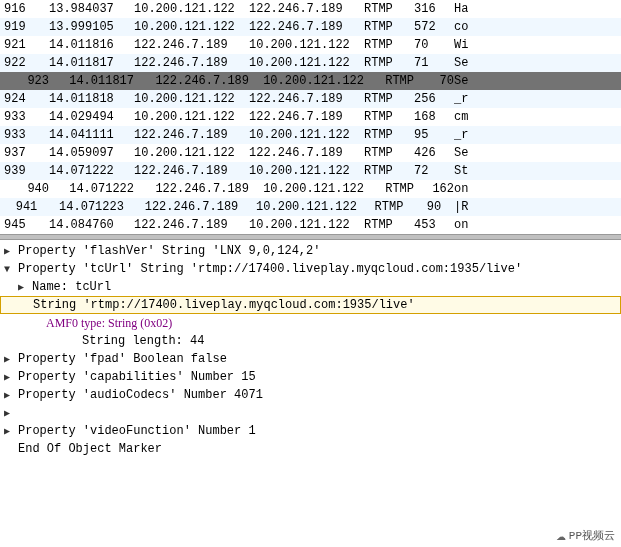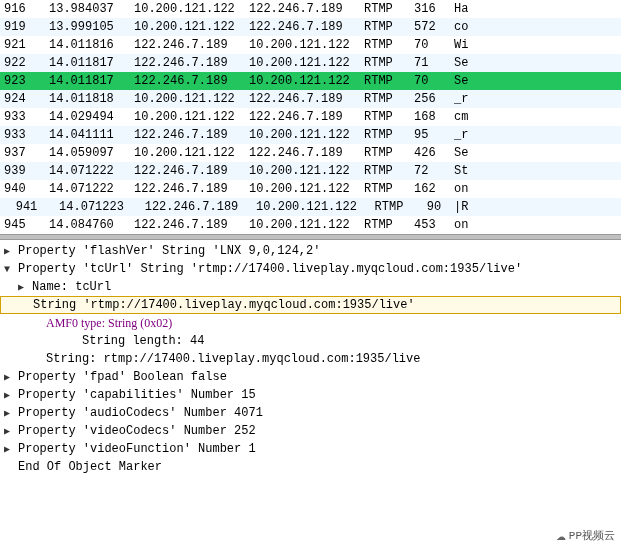--- a/index.html
+++ b/index.html
@@ -110,21 +110,21 @@
   </div>
       <div class="packet-row" style="background: rgb(240, 248, 255);">
     <span class="col-no">922</span>
     <span class="col-time">14.011817</span>
     <span class="col-src">122.246.7.189</span>
     <span class="col-dst">10.200.121.122</span>
     <span class="col-proto">RTMP</span>
     <span class="col-len">71</span>
     <span class="col-info">Se</span>
   </div>
-      <div class="packet-row" style="background: #22c55e;">
+      <div class="packet-row" style="background: #737373; text-align: right;">
     <span class="col-no">923</span>
     <span class="col-time">14.011817</span>
     <span class="col-src">122.246.7.189</span>
     <span class="col-dst">10.200.121.122</span>
     <span class="col-proto">RTMP</span>
     <span class="col-len">70</span>
     <span class="col-info">Se</span>
   </div>
       <div class="packet-row" style="background: rgb(240, 248, 255);">
     <span class="col-no">924</span>
@@ -164,21 +164,21 @@
   </div>
       <div class="packet-row" style="background: rgb(240, 248, 255);">
     <span class="col-no">939</span>
     <span class="col-time">14.071222</span>
     <span class="col-src">122.246.7.189</span>
     <span class="col-dst">10.200.121.122</span>
     <span class="col-proto">RTMP</span>
     <span class="col-len">72</span>
     <span class="col-info">St</span>
   </div>
-      <div class="packet-row" style="background: rgb(255, 255, 255);">
+      <div class="packet-row" style="background: rgb(255, 255, 255); text-align: right;">
     <span class="col-no">940</span>
     <span class="col-time">14.071222</span>
     <span class="col-src">122.246.7.189</span>
     <span class="col-dst">10.200.121.122</span>
     <span class="col-proto">RTMP</span>
     <span class="col-len">162</span>
     <span class="col-info">on</span>
   </div>
       <div class="packet-row" style="background: rgb(240, 248, 255); text-align: center;">
     <span class="col-no">941</span>
@@ -222,39 +222,34 @@
         <span style="color:#000000;">String 'rtmp://17400.liveplay.myqcloud.com:1935/live'</span>
       </div>
       <div class="tree-row" style="padding-left:32px;font-family:Liberation Serif, serif; ">
         <span style="display:inline-block;width:14px;"></span>
         <span style="color:#800080;">AMF0 type: String (0x02)</span>
       </div>
       <div class="tree-row" style="padding-left:32px;margin-left:36px; ">
         <span style="display:inline-block;width:14px;"></span>
         <span style="color:#000000;">String length: 44</span>
       </div>
-      <div class="tree-row" style="padding-left:32px; ">
-        <span style="display:inline-block;width:14px;"></span>
-        <span style="color:#000000;">String: rtmp://17400.liveplay.myqcloud.com:1935/live</span>
-      </div>
       <div class="tree-row" style="padding-left:4px; ">
         <span style="display:inline-block;width:14px;font-size:10px;color:#333;">▶</span>
         <span style="color:#000000;">Property 'fpad' Boolean false</span>
       </div>
       <div class="tree-row" style="padding-left:4px; ">
         <span style="display:inline-block;width:14px;font-size:10px;color:#333;">▶</span>
         <span style="color:#000000;">Property 'capabilities' Number 15</span>
       </div>
       <div class="tree-row" style="padding-left:4px; ">
         <span style="display:inline-block;width:14px;font-size:10px;color:#333;">▶</span>
         <span style="color:#000000;">Property 'audioCodecs' Number 4071</span>
       </div>
       <div class="tree-row" style="padding-left:4px; ">
         <span style="display:inline-block;width:14px;font-size:10px;color:#333;">▶</span>
-        <span style="color:#000000;">Property 'videoCodecs' Number 252</span>
       </div>
       <div class="tree-row" style="padding-left:4px; ">
         <span style="display:inline-block;width:14px;font-size:10px;color:#333;">▶</span>
         <span style="color:#000000;">Property 'videoFunction' Number 1</span>
       </div>
       <div class="tree-row" style="padding-left:4px; ">
         <span style="display:inline-block;width:14px;"></span>
         <span style="color:#000000;">End Of Object Marker</span>
       </div>
     </div>

